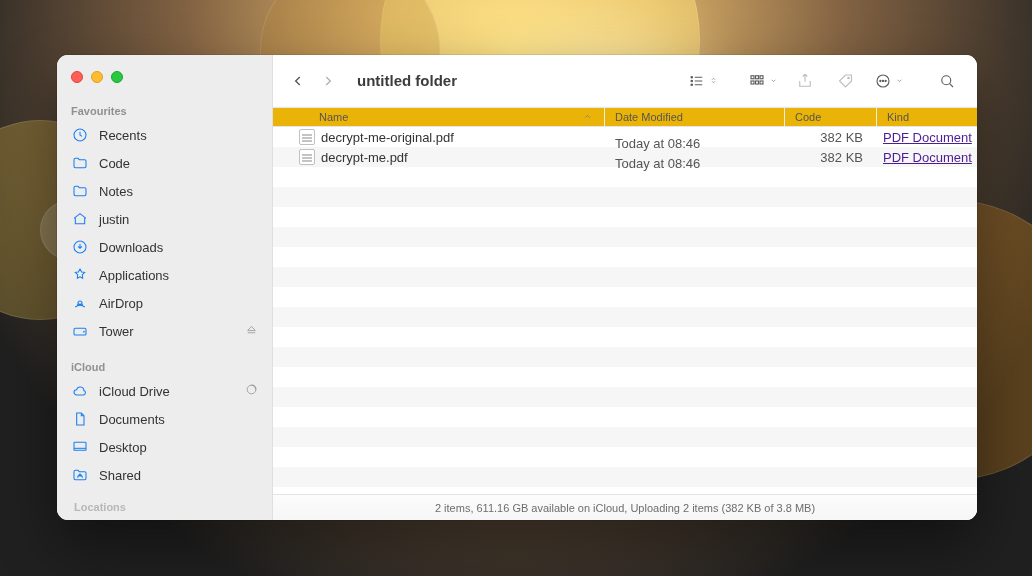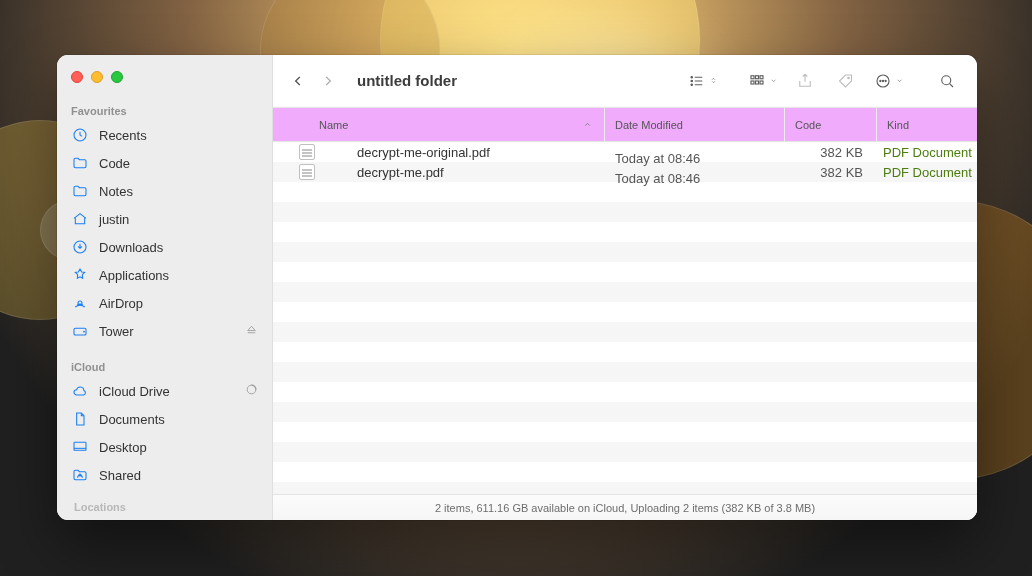--- a/index.html
+++ b/index.html
@@ -70,43 +70,43 @@
     .title { font-size: 15px; font-weight:600; color:#3c3c3c; margin-left: 16px; }
     .toolbar-spacer { flex:1; }
     .tbtn { width:32px; height:28px; display:flex; align-items:center; justify-content:center; color:#5c5c5c; margin-left: 10px; }
     .tbtn.dim { color:#bdbdbd; }
     .tbtn svg { width:18px; height:18px; stroke:currentColor; fill:none; stroke-width:1.5; }
     .tbtn .chev { width:9px; height:9px; margin-left:3px; }
     .viewgroup { display:flex; align-items:center; margin-left: 22px; }
 
     .columns {
       display:flex; align-items:center;
-      height: 35px;
+      height: 20px;
       border-top: 1px solid #e6e6e6;
       border-bottom: 1px solid #e6e6e6;
       font-size: 11px; color:#555;
-      background:#f0abfc;
+      background:#eab308;
     }
     .col { padding: 0 10px; height:100%; display:flex; align-items:center; border-right: 1px solid #ececec; }
     .col.name { flex: 1; padding-left: 46px; position:relative; }
     .col.name .sort { position:absolute; right:12px; }
     .col.date { width: 180px; }
     .col.size { width: 92px; justify-content:flex-start; }
     .col.kind { width: 100px; border-right:none; }
 
     .rows { flex:1; overflow:hidden; position:relative; font-size:13px; color:#333; }
     .stripe { position:absolute; left:0; right:0; height:20px; }
     .stripe.odd { background:#f6f6f6; }
     .file-row { position:absolute; left:0; right:0; height:20px; display:flex; align-items:center; }
     .file-row .icon { width:16px; height:16px; margin-left:26px; margin-right:6px; background:#fff; border:1px solid #c0c0c0; border-radius:2px; position:relative; }
     .file-row .icon::after { content:""; position:absolute; top:4px; left:2px; right:2px; height:2px; background:#c4c4c4; box-shadow: 0 3px 0 #c4c4c4, 0 6px 0 #c4c4c4; }
-    .file-row .fname { flex:1; padding-right:10px; white-space:nowrap; overflow:hidden; text-overflow:ellipsis;margin-left:36px; }
+    .file-row .fname { flex:1; padding-right:10px; white-space:nowrap; overflow:hidden; text-overflow:ellipsis; }
     .file-row .fdate { width:180px; color:#555; padding-left:10px;margin-top:12px; }
     .file-row .fsize { width:92px; text-align:right; padding-right:14px; color:#555; }
-    .file-row .fkind { width:100px; color:#4d7c0f; padding-left:6px; }
+    .file-row .fkind { width:100px; color:#4c1d95; padding-left:6px;text-decoration:underline; }
 
     .statusbar {
       height: 26px; border-top: 1px solid #e4e4e4;
       font-size: 11px; color:#6d6d6d;
       display:flex; align-items:center; justify-content:center;
       background:linear-gradient(#fcfcfc,#f6f6f6);
     }
   </style>
 </head>
 <body>

